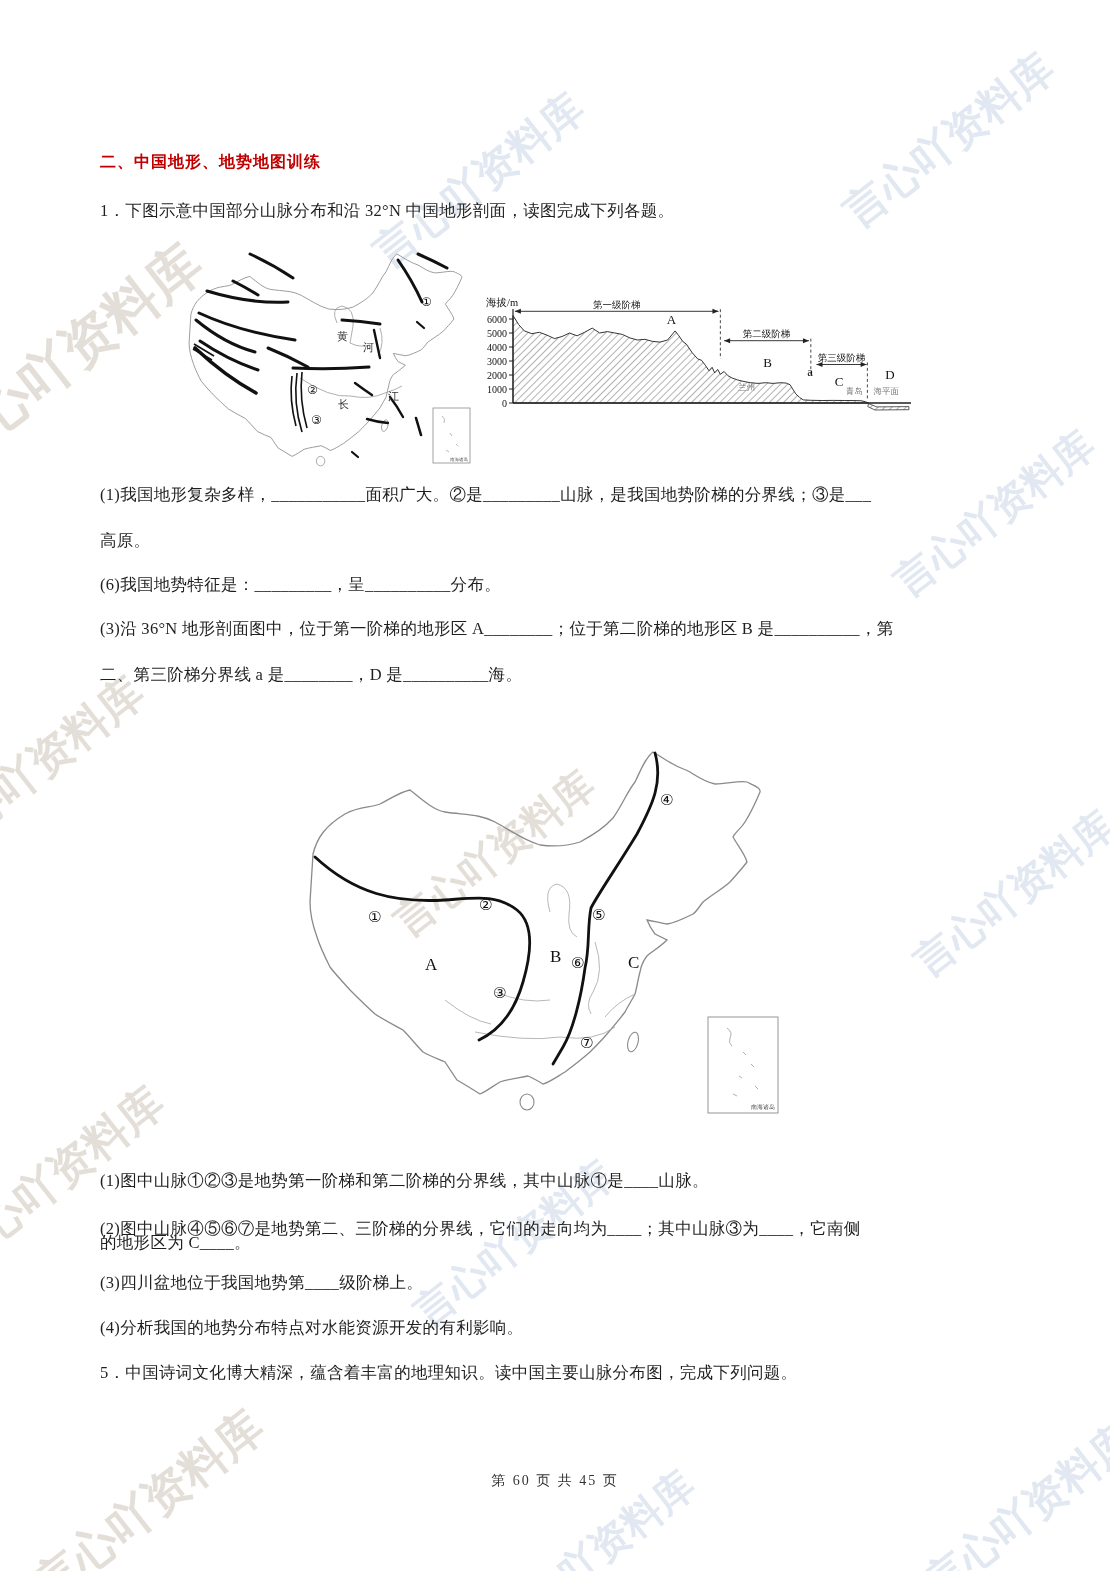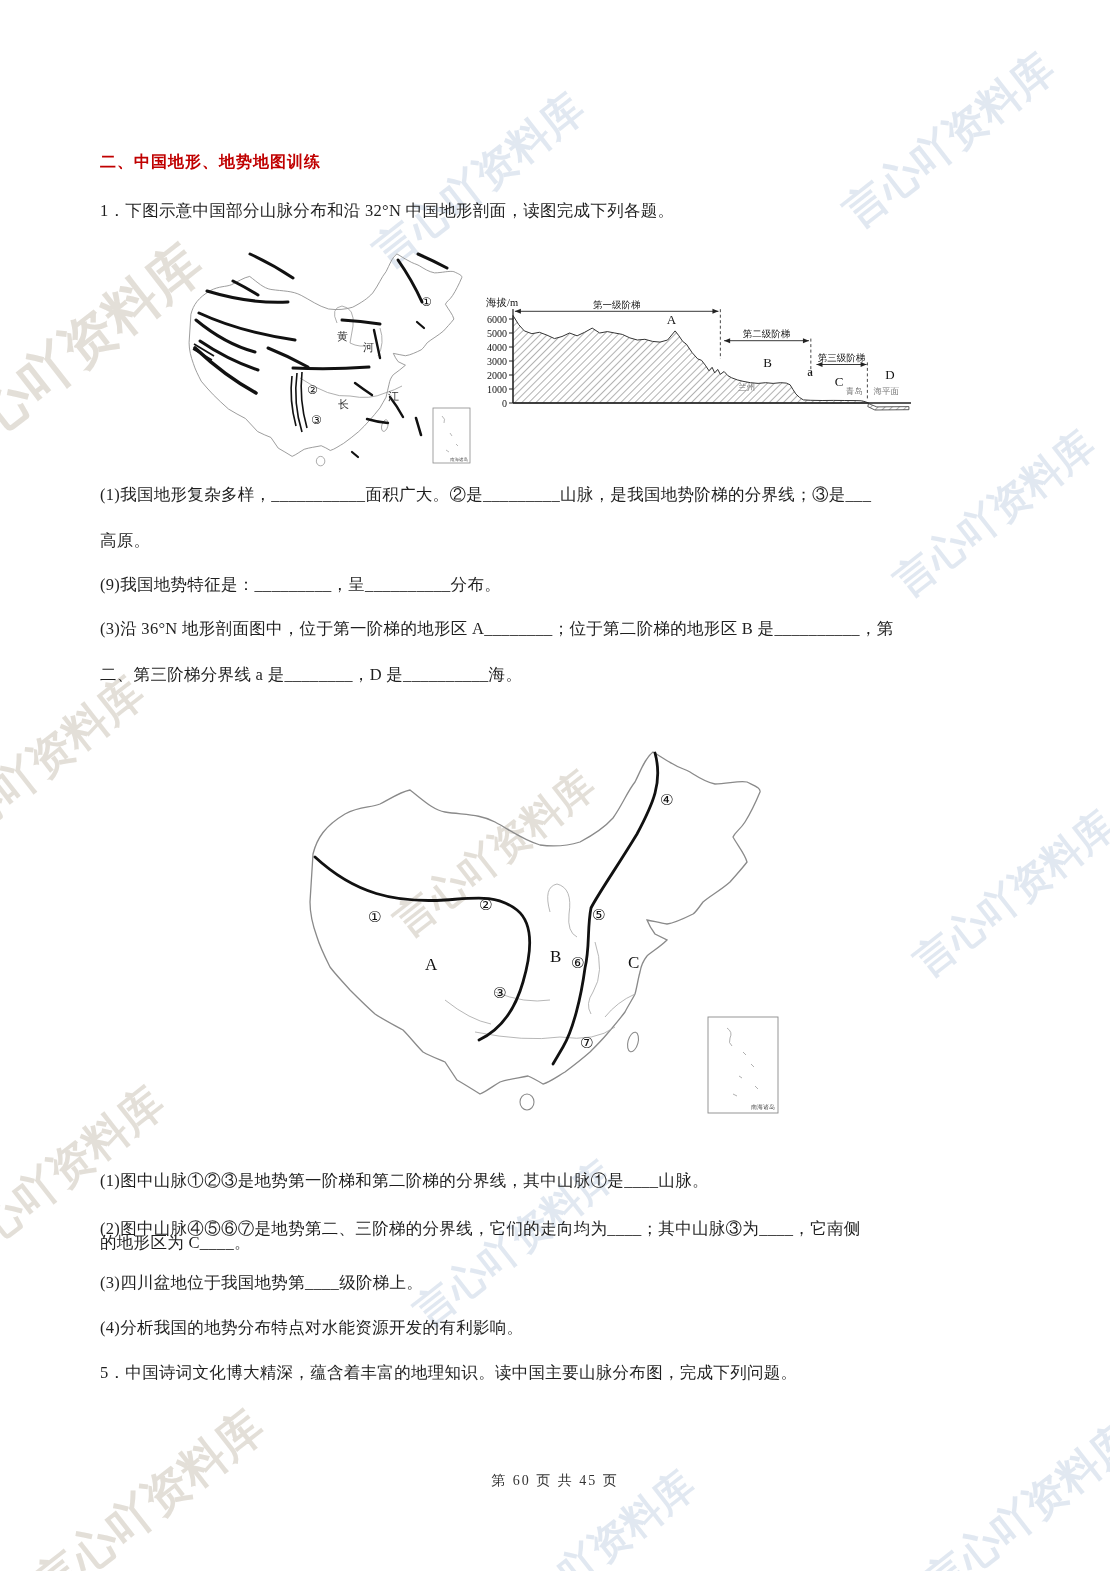--- a/index.html
+++ b/index.html
@@ -143,21 +143,21 @@
         <text x="405" y="103.2" text-anchor="middle" font-size="13" fill="#111">D</text>
         <text x="325.07599999999996" y="100.4" text-anchor="middle" font-size="13" fill="#111">a</text>
         <text x="261.74" y="113.7" text-anchor="middle" font-size="8.5" fill="#777">兰州</text>
         <text x="369.185" y="118.32" text-anchor="middle" font-size="8.5" fill="#777">青岛</text>
         <text x="401.23" y="118.32" text-anchor="middle" font-size="8.5" fill="#777">海平面</text>
       </svg>
   </div>
 
   <div class="line" style="top:484px;">(1)我国地形复杂多样，___________面积广大。②是_________山脉，是我国地势阶梯的分界线；③是___</div>
   <div class="line" style="top:530px;">高原。</div>
-  <div class="line" style="top:574px;">(9)我国地势特征是：_________，呈__________分布。</div>
+  <div class="line" style="top:574px;">(6)我国地势特征是：_________，呈__________分布。</div>
   <div class="line" style="top:618px;">(3)沿 36°N 地形剖面图中，位于第一阶梯的地形区 A________；位于第二阶梯的地形区 B 是__________，第</div>
   <div class="line" style="top:664px;">二、第三阶梯分界线 a 是________，D 是__________海。</div>
 
 
   <div class="figure" style="left:295px;top:742px;">
     <svg width="495" height="385" viewBox="0 0 495 385">
       <path d="M18,112 C22,96 30,84 50,72 C65,64 75,66 85,62 C95,57 105,50 115,48 C128,58 138,68 150,70 C170,73 185,72 200,80 C215,88 228,98 245,103 C260,105 272,104 285,100 C300,92 310,85 318,76 C328,62 332,50 340,40 C346,28 350,16 358,10 C365,14 370,18 378,22 C384,26 390,27 395,30 C403,35 410,40 420,42 C432,42 445,38 452,40 C460,44 466,46 465,50 C460,62 455,72 450,80 C445,88 440,90 438,95 C443,104 450,112 452,120 C446,128 440,134 435,140 C426,148 415,154 408,160 C404,165 402,169 398,172 C390,176 380,181 372,182 C365,181 358,179 352,178 C354,183 357,188 360,192 C364,194 368,196 372,198 C366,204 358,209 352,214 C348,219 346,224 345,230 C343,237 342,245 340,252 C337,258 333,264 330,270 C324,278 318,285 312,292 C307,298 301,304 295,310 C287,317 278,324 270,330 C263,334 255,340 248,342 C243,339 238,336 233,334 C224,336 214,337 205,340 C198,344 192,349 185,352 C177,347 169,342 162,338 C158,332 154,326 150,320 C143,317 135,314 128,310 C121,303 115,295 108,288 C99,283 89,278 80,272 C71,264 63,256 55,248 C48,240 41,233 35,225 C30,215 25,205 22,195 C18,184 15,172 15,160 C16,144 17,128 18,112 Z" fill="none" stroke="#8a8a8a" stroke-width="1.3"></path>
       <ellipse cx="232" cy="360" rx="7" ry="8" fill="none" stroke="#8a8a8a" stroke-width="1.1"></ellipse>
       <ellipse cx="338" cy="300" rx="5" ry="10" fill="none" stroke="#8a8a8a" stroke-width="1.1" transform="rotate(15 338 300)"></ellipse>
 

